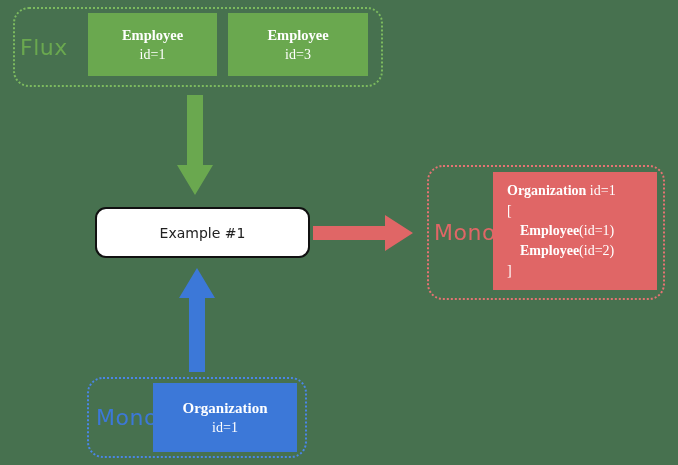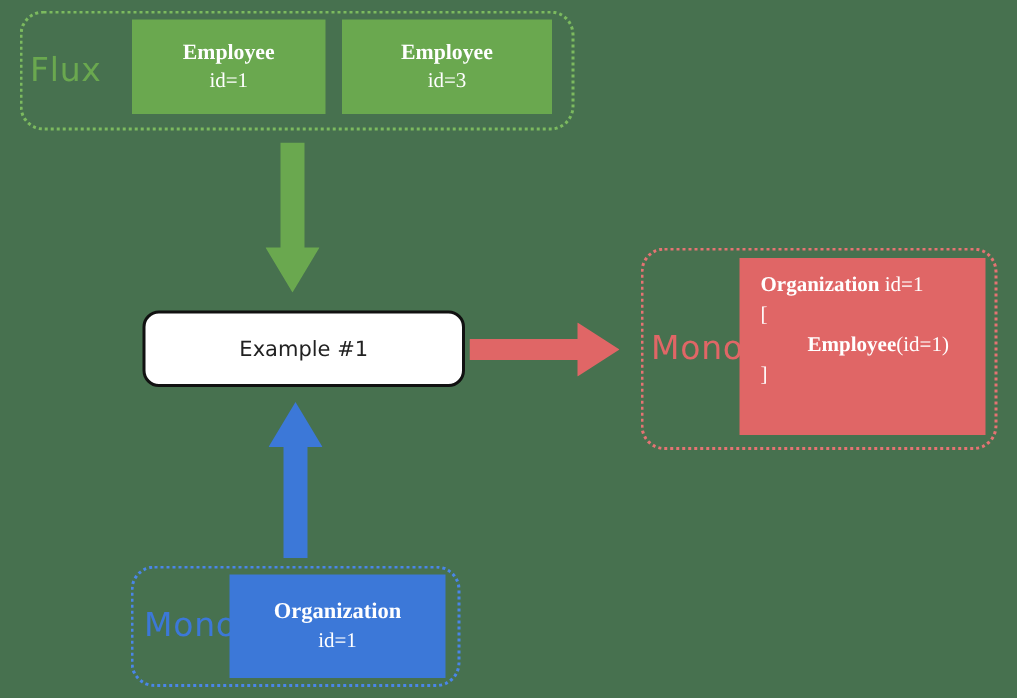--- a/index.html
+++ b/index.html
@@ -65,21 +65,21 @@
   .card .title { font-weight: 700; font-size: 14.5px; }
   .emp-1 { left: 88px;  top: 13px; width: 129px; height: 63px; background: var(--green); }
   .emp-2 { left: 228px; top: 13px; width: 140px; height: 63px; background: var(--green); }
 
   .org-red {
     left: 493px; top: 172px; width: 164px; height: 118px;
     background: var(--red);
     padding: 9px 6px 0 14px;
     line-height: 20px;
   }
-  .org-red .indent { padding-left: 13px; text-align: center; }
+  .org-red .indent { padding-left: 13px; }
   .org-red b { font-weight: 700; }
 
   .org-blue { left: 153px; top: 383px; width: 144px; height: 69px; background: var(--blue); }
   .org-blue .title { font-size: 15px; }
 
   
   .example-box {
     left: 95px; top: 207px; width: 215px; height: 51px;
     background: var(--exampleBg);
     border: 2px solid var(--exampleBorder);
@@ -131,20 +131,21 @@
     </svg>
   </div>
 
   <div class="abs group mono-out"></div>
   <div class="abs group-label label-mono-out">Mono</div>
 
   <div class="abs card org-red">
     <div><b>Organization</b><span> id=1</span></div>
     <div>[</div>
     <div class="indent"><b>Employee</b><span>(id=1)</span></div>
+    <div class="indent"><b>Employee</b><span>(id=2)</span></div>
     <div>]</div>
   </div>
 
   <div class="abs arrow-up">
     <svg width="36" height="104" viewBox="0 0 36 104">
       <polygon points="18,0 36,30 26,30 26,104 10,104 10,30 0,30"></polygon>
     </svg>
   </div>
 
   <div class="abs group mono-in"></div>

